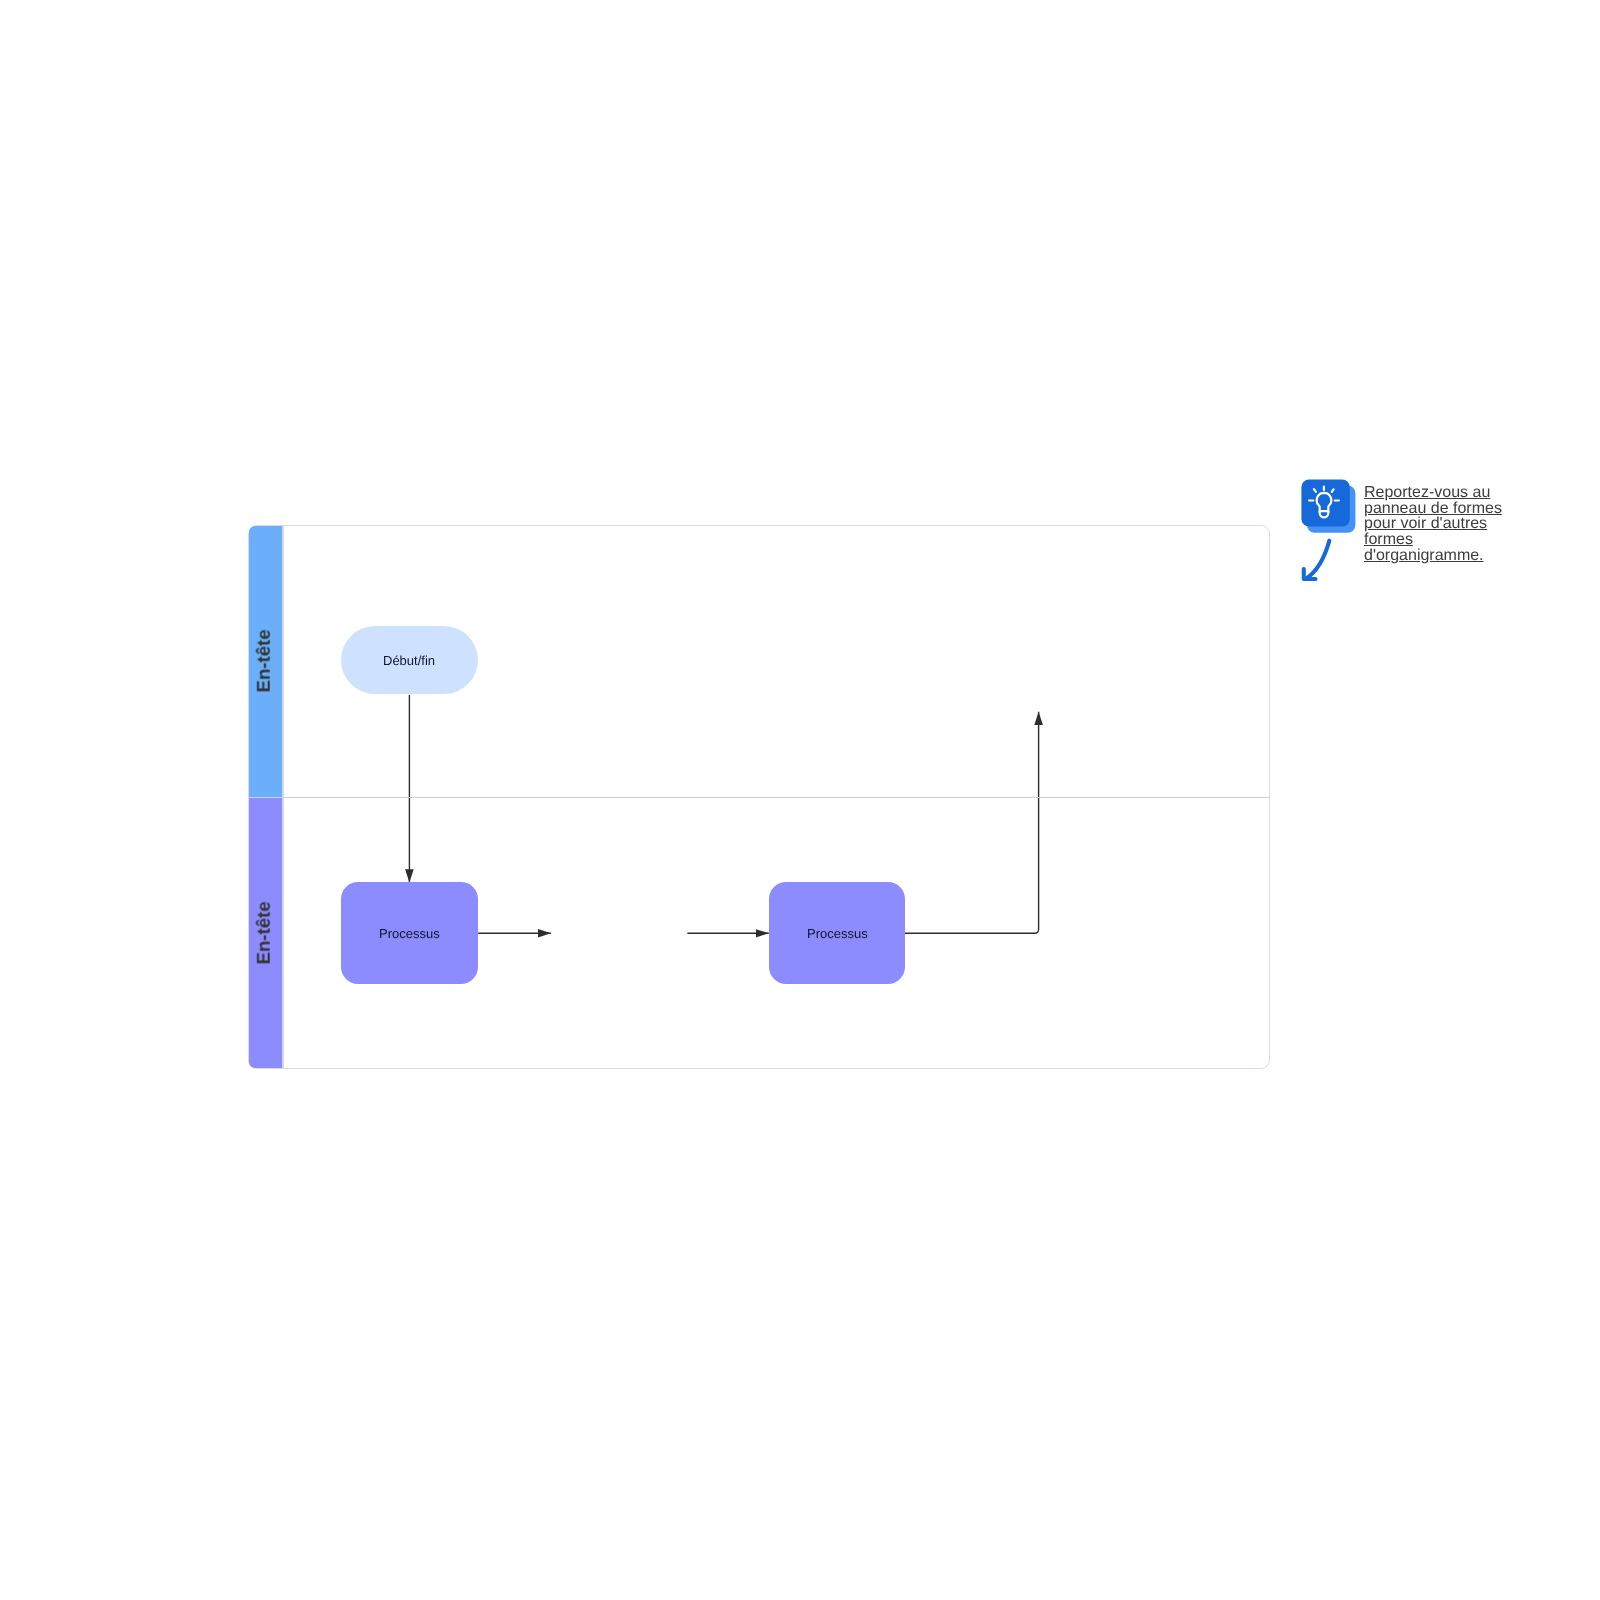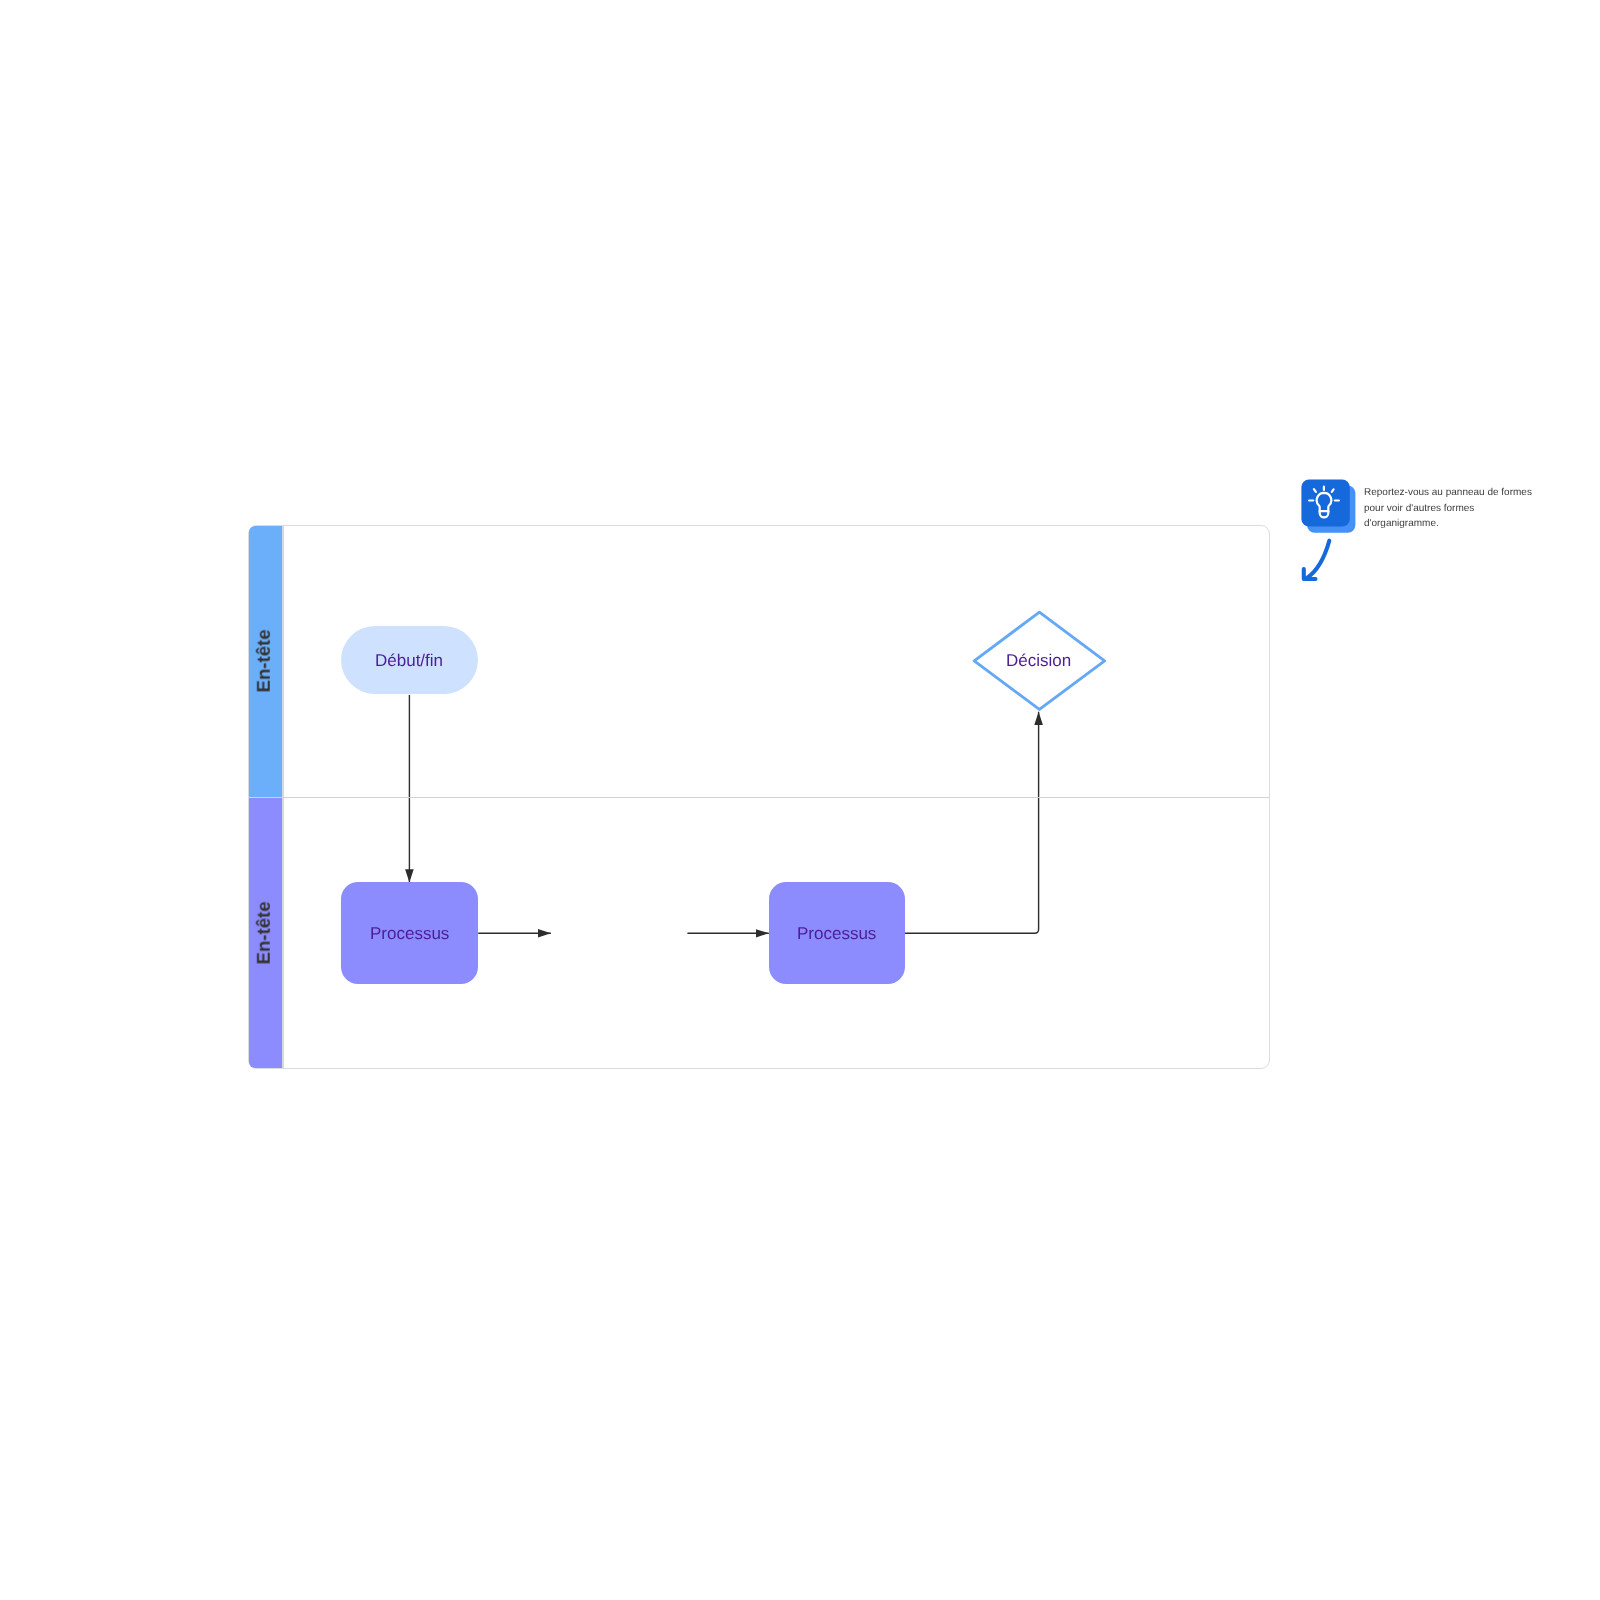--- a/index.html
+++ b/index.html
@@ -14,33 +14,33 @@
   .lane-divider{position:absolute;left:0px;right:0px;height:1.4px;background:#ccd2de;top:271.6px;z-index:3;}
   .lane-head{position:absolute;left:0px;width:32.8px;box-sizing:border-box;
              display:flex;align-items:center;justify-content:center;}
   .lane-head .lh-txt{writing-mode:vertical-rl;transform:translate(-0.8px,-0.5px) rotate(180deg);
       font-weight:bold;font-size:18.6px;color:#333333;letter-spacing:0px;line-height:1;}
   .lane-head-line{position:absolute;left:32.8px;width:1.8px;background:#d3d8e2;}
 
   
   .shape{position:absolute;box-sizing:border-box;
          display:flex;align-items:center;justify-content:center;}
-  .shape .lbl{font-size:17px;color:#4c1d95;white-space:nowrap;line-height:1;}
+  .shape .lbl{font-size:13px;color:#0f172a;white-space:nowrap;line-height:1;}
   .pill{border-radius:40px;}
   .proc{border-radius:17px;}
   .docshape .lbl{position:relative;z-index:2;margin-top:-19px;}
   .diamond .lbl{position:relative;z-index:2;}
 
   svg.edges{position:absolute;left:0;top:0;width:1600px;height:1600px;overflow:visible;}
 
   
   .callout{position:absolute;left:1296px;top:471px;width:250px;height:110px;}
   .callout .ic{position:absolute;left:2px;top:6px;width:60px;height:60px;}
   .callout .txt{position:absolute;left:68px;top:13.5px;width:168px;
-      font-size:10px;line-height:15.7px;color:#3d3d3d;}
+      font-size:16px;line-height:15.7px;color:#3d3d3d;text-decoration:underline;}
   .callout .arw{position:absolute;left:0px;top:52px;width:60px;height:62px;}
 </style>
 </head>
 <body>
 
 <div id="root">
 
   <div class="diagram">
 
     <div class="lane-head" style="top:0px;height:271.8px;background:#6BAFFB;border-top-left-radius:6px;">
@@ -65,26 +65,20 @@
     <path d="M409.4,694.9 L409.4,882.4" stroke="#2D2D2D" stroke-width="1.4" fill="none" marker-end="url(#ah)"></path>
     <path d="M478.2,933.3 L550.9,933.3" stroke="#2D2D2D" stroke-width="1.4" fill="none" marker-end="url(#ah)"></path>
     <path d="M687.4,933.3 L768.8,933.3" stroke="#2D2D2D" stroke-width="1.4" fill="none" marker-end="url(#ah)"></path>
     <path d="M904.9,933.2 L1034.6,933.2 Q1038.6,933.2 1038.6,929.2 L1038.6,711.8" stroke="#2D2D2D" stroke-width="1.4" fill="none" marker-end="url(#ah)"></path>
   </svg>
 
   <div class="shape pill" style="left:341px;top:626px;width:137px;height:68px;background:#CEE2FF;">
     <span class="lbl">Début/fin</span>
   </div>
 
-  <div class="shape diamond" style="left:971.5px;top:609.7px;width:134.8px;height:101.6px;">
-    <svg width="134.8" height="101.6" viewBox="0 0 134.8 101.6" style="position:absolute;left:0;top:0;">
-      <path d="M67.4,2.2 L132.6,50.8 L67.4,99.4 L2.2,50.8 Z" fill="#FFFFFF" stroke="#63A9F7" stroke-width="2.9" stroke-linejoin="round"></path>
-    </svg>
-    <span class="lbl">Décision</span>
-  </div>
 
   <div class="shape proc" style="left:341px;top:882px;width:137px;height:102px;background:#8C8CFE;">
     <span class="lbl">Processus</span>
   </div>
 
 
   <div class="shape proc" style="left:769px;top:882px;width:136px;height:102px;background:#8C8CFE;">
     <span class="lbl">Processus</span>
   </div>
 

